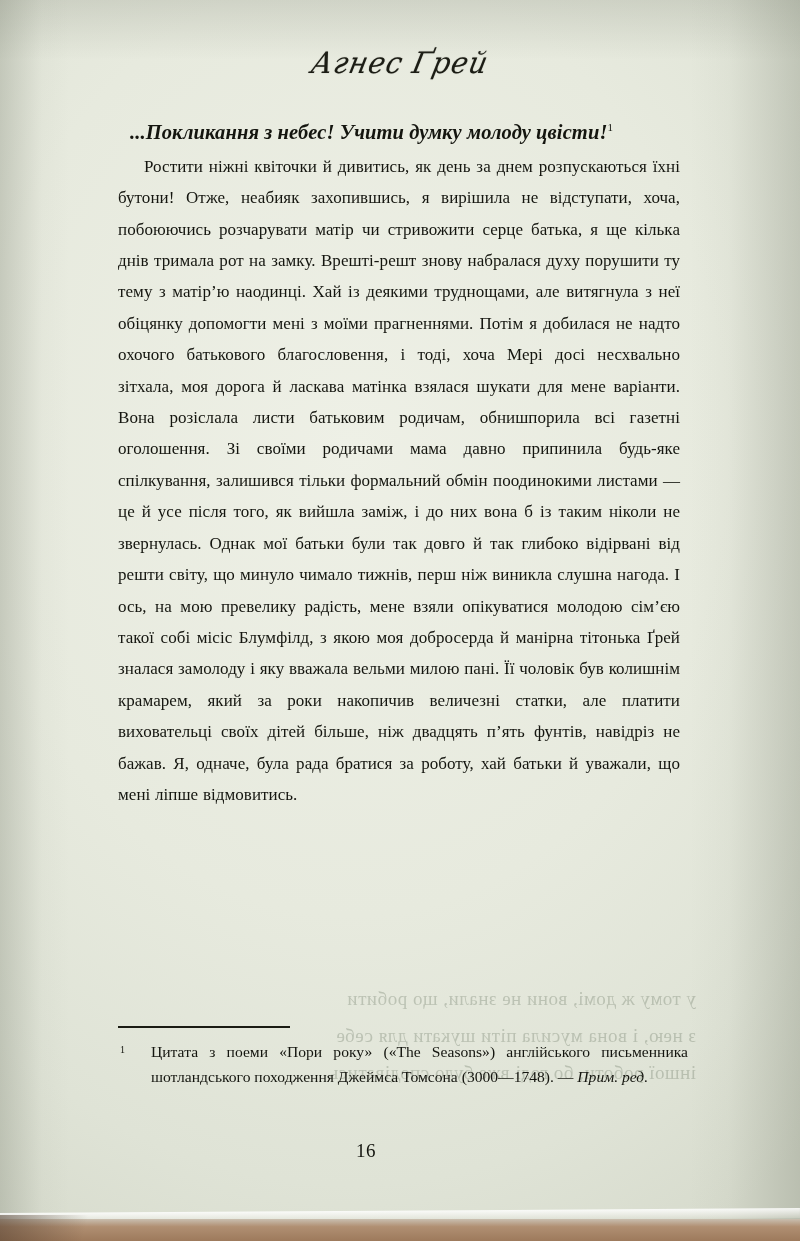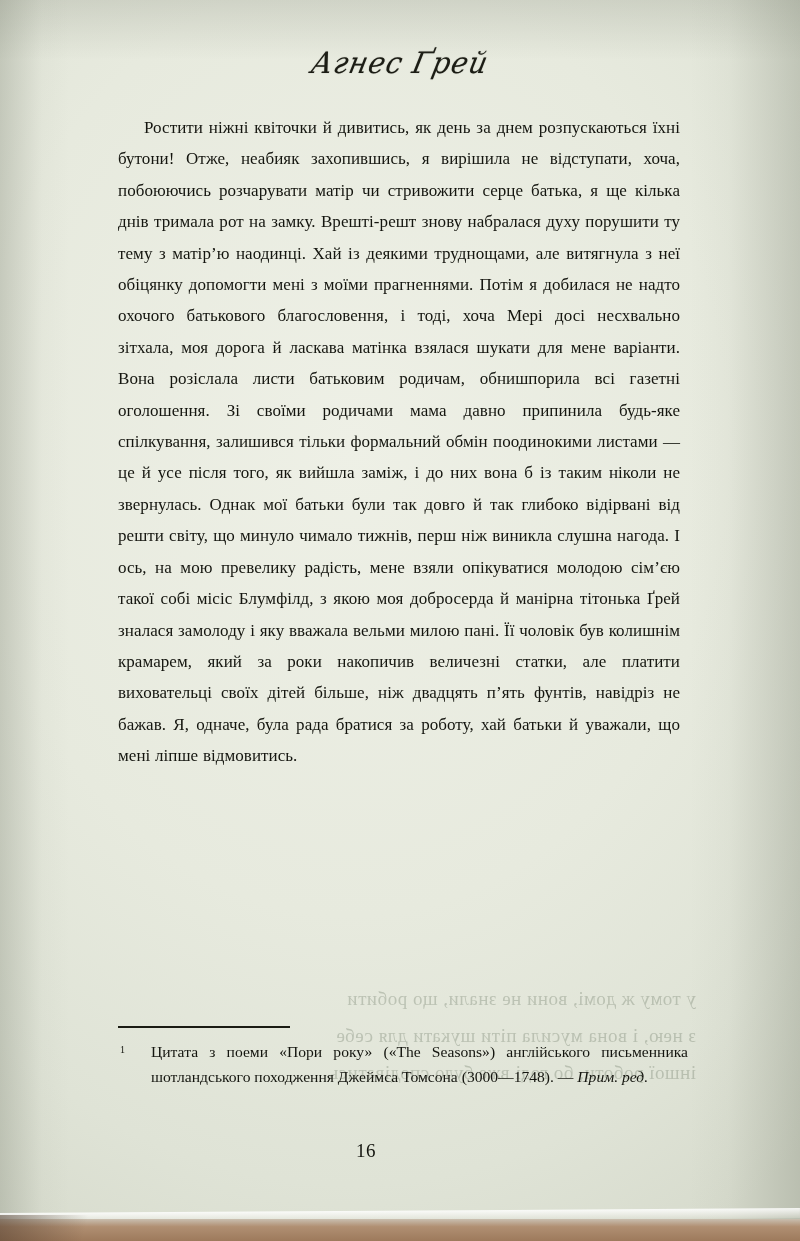--- a/index.html
+++ b/index.html
@@ -181,20 +181,23 @@
 
   <div id="bleed">у тому ж домі, вони не знали, що робити
 з нею, і вона мусила піти шукати для себе
 іншої роботи, бо годі вже було сподіватись</div>
 
   <div id="runhead">
     <span class="script">Агнес Ґрей</span>
   </div>
 
   <div id="textblock">
+    <p class="epigraph">
+      <span>...Покликання з небес! Учити думку молоду цвісти!</span><sup>1</sup>
+    </p>
     <p class="body-par">Ростити ніжні квіточки й дивитись, як день за днем розпускаються їхні бутони! Отже, неабияк захопившись, я вирішила не відступати, хоча, побоюючись розчарувати матір чи стривожити серце батька, я ще кілька днів тримала рот на замку. Врешті-решт знову набралася духу порушити ту тему з матір’ю наодинці. Хай із деякими труднощами, але витягнула з неї обіцянку допомогти мені з моїми прагненнями. Потім я добилася не надто охочого батькового благословення, і тоді, хоча Мері досі несхвально зітхала, моя дорога й ласкава матінка взялася шукати для мене варіанти. Вона розіслала листи батьковим родичам, обнишпорила всі газетні оголошення. Зі своїми родичами мама давно припинила будь-яке спілкування, залишився тільки формальний обмін поодинокими листами — це й усе після того, як вийшла заміж, і до них вона б із таким ніколи не звернулась. Однак мої батьки були так довго й так глибоко відірвані від решти світу, що минуло чимало тижнів, перш ніж виникла слушна нагода. І ось, на мою превелику радість, мене взяли опікуватися молодою сім’єю такої собі місіс Блумфілд, з якою моя добросерда й манірна тітонька Ґрей зналася замолоду і яку вважала вельми милою пані. Її чоловік був колишнім крамарем, який за роки накопичив величезні статки, але платити вихователь­ці своїх дітей більше, ніж двадцять п’ять фунтів, навідріз не бажав. Я, одначе, була рада братися за роботу, хай батьки й уважали, що мені ліпше відмовитись.</p>
   </div>
 
   <div id="footnote">
     <div id="footnote-rule"></div>
     <div id="footnote-body">
       <span id="footnote-marker">1</span>
       <span>Цитата з поеми «Пори року» («The Seasons») англійського письменника шотландського походження Джеймса Томсона (3000—1748). — </span>
       <span class="src">Прим. ред.</span>
     </div>

